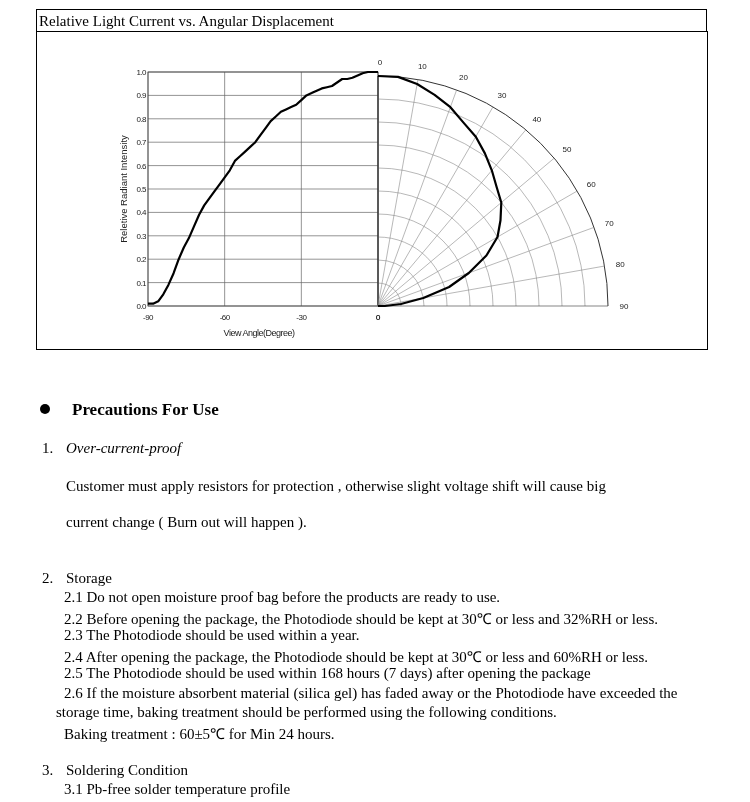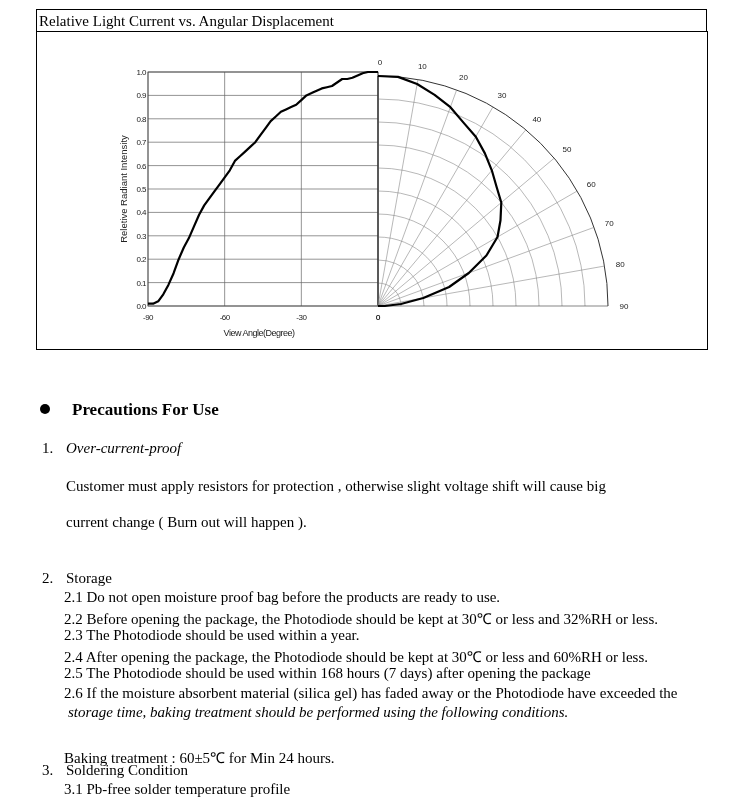--- a/index.html
+++ b/index.html
@@ -94,18 +94,18 @@
 <div class="t" style="left:66px;top:514px;">current change ( Burn out will happen ).</div>
 
 <div class="t" style="left:42px;top:570px;">2.</div>
 <div class="t" style="left:66px;top:570px;">Storage</div>
 <div class="t" style="left:64px;top:589px;">2.1 Do not open moisture proof bag before the products are ready to use.</div>
 <div class="t" style="left:64px;top:608px;">2.2 Before opening the package, the Photodiode should be kept at 30℃  or less and 32%RH or less.</div>
 <div class="t" style="left:64px;top:627px;">2.3 The Photodiode should be used within a year.</div>
 <div class="t" style="left:64px;top:646px;">2.4 After opening the package, the Photodiode should be kept at 30℃  or less and 60%RH or less.</div>
 <div class="t" style="left:64px;top:665px;font-family:Liberation Serif, serif;">2.5 The Photodiode should be used within 168 hours (7 days) after opening the package</div>
 <div class="t" style="left:64px;top:685px;">2.6 If the moisture absorbent material (silica gel) has faded away or the Photodiode have exceeded the</div>
-<div class="t" style="left:68px;top:704px;font-style:italic;">storage time, baking treatment should be performed using the following conditions.</div>
-<div class="t" style="left:64px;top:723px;margin-top:24px;">Baking treatment : 60±5℃  for Min 24 hours.</div>
+<div class="t" style="left:56px;top:704px;">storage time, baking treatment should be performed using the following conditions.</div>
+<div class="t" style="left:64px;top:723px;">Baking treatment : 60±5℃  for Min 24 hours.</div>
 
 <div class="t" style="left:42px;top:762px;">3.</div>
 <div class="t" style="left:66px;top:762px;">Soldering Condition</div>
 <div class="t" style="left:64px;top:781px;">3.1 Pb-free solder temperature profile</div>
 
 </body></html>

